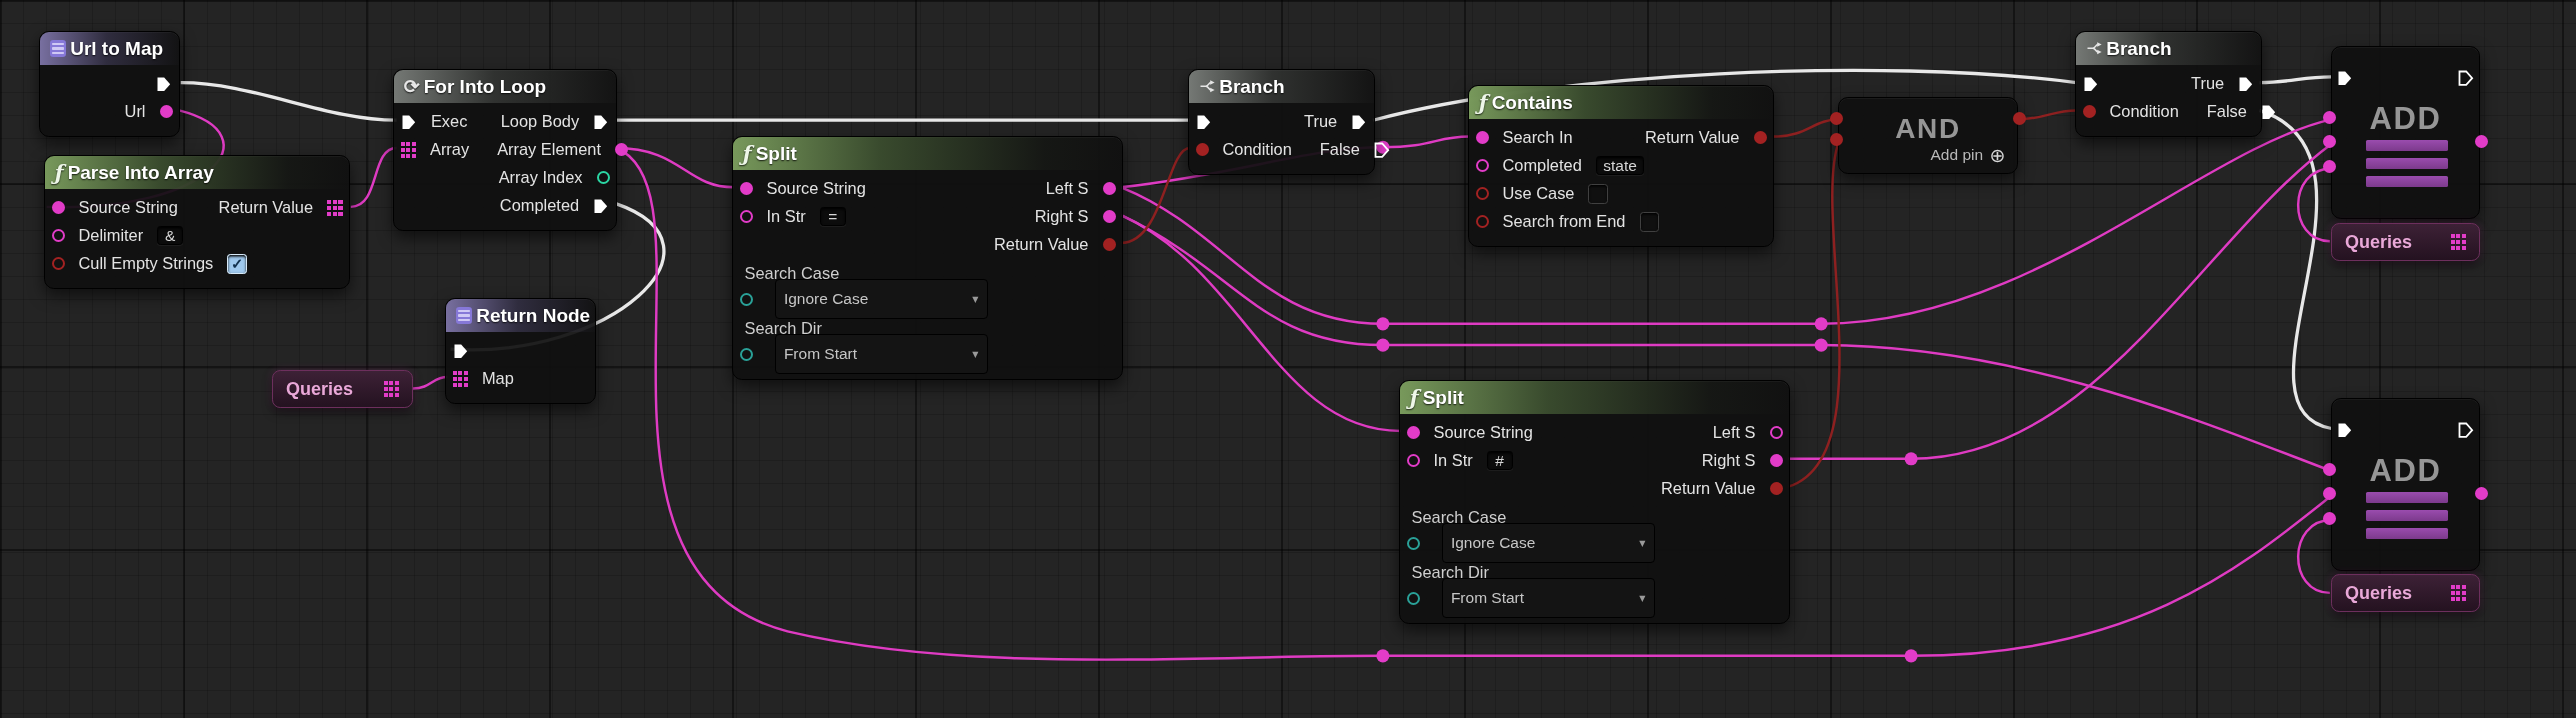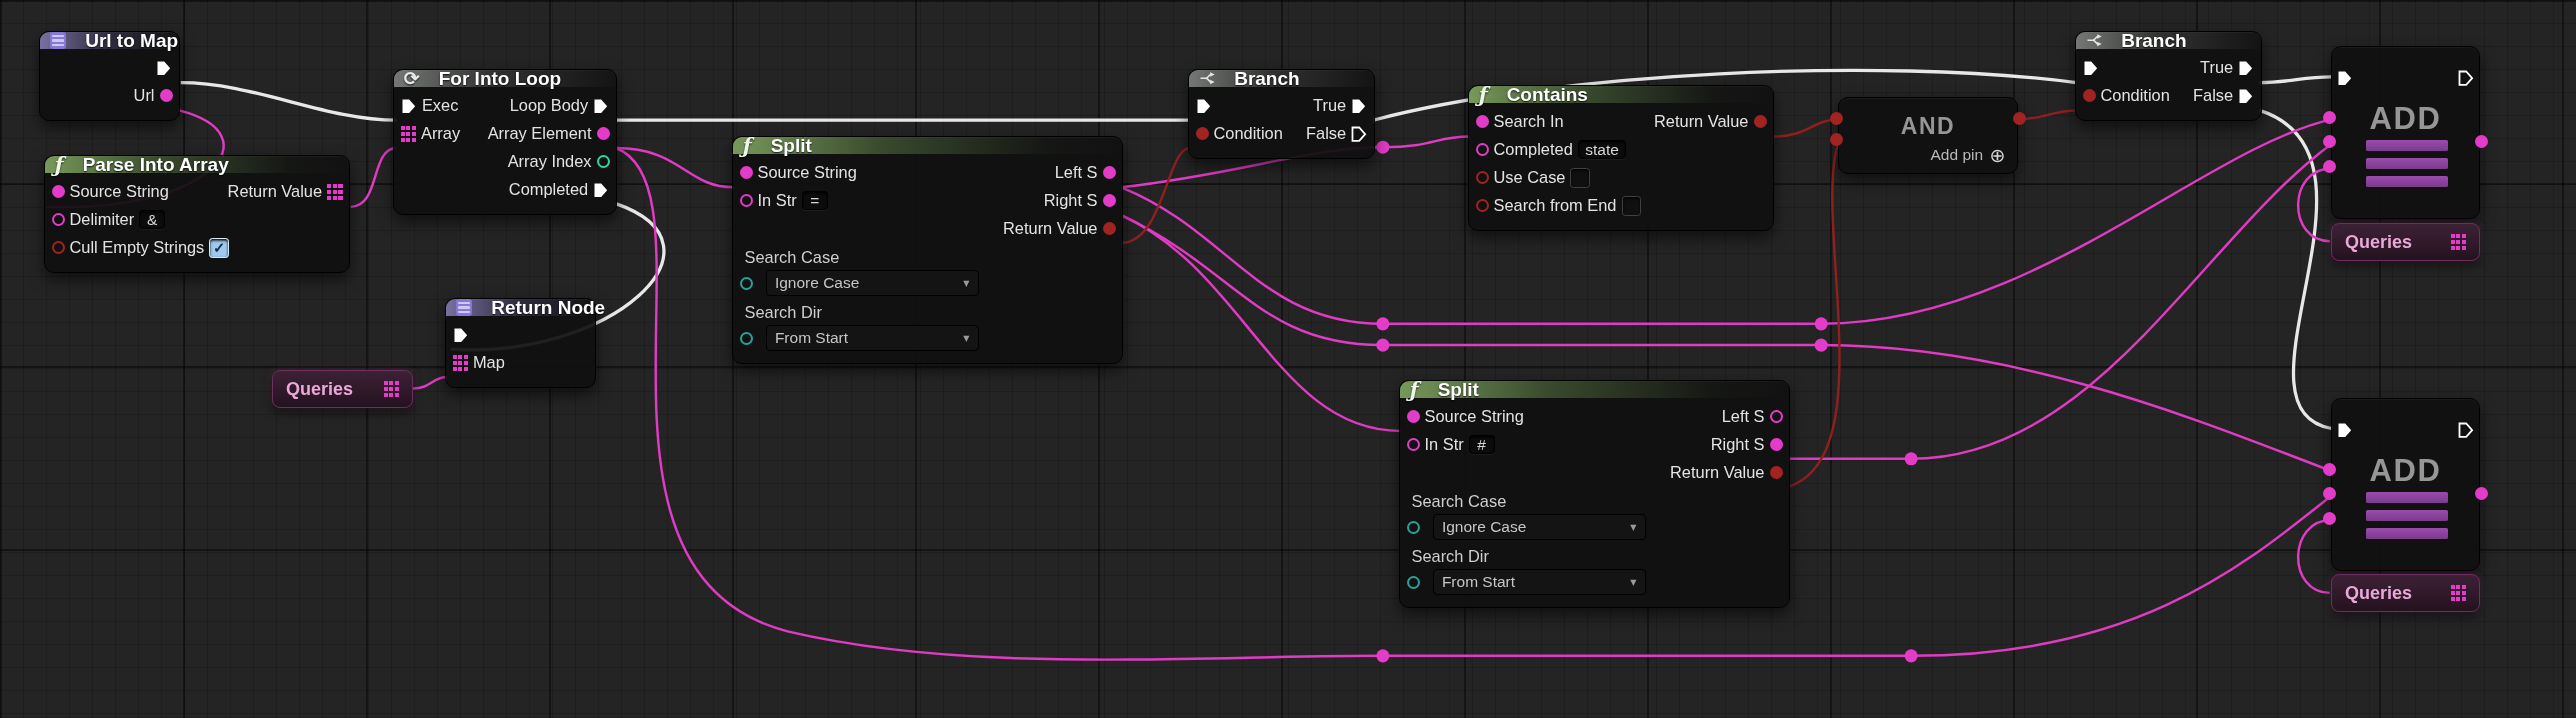--- a/index.html
+++ b/index.html
@@ -21,34 +21,34 @@
 
   .node {
     position:absolute; z-index:2;
     background:rgba(16,16,16,0.93);
     border:0.8px solid #000;
     border-radius:9.8px;
     box-shadow:0 6.5px 14.7px rgba(0,0,0,0.55), inset 0 0.8px 0 rgba(255,255,255,0.06);
     color:#dcdcdc;
   }
   .hdr {
-    display:flex; align-items:center; gap:19px;
-    height:17px; padding:0 9.8px;
+    display:flex; align-items:center; gap:4px;
+    height:33px; padding:0 9.8px;
     border-radius:9px 9px 0 0;
     font-weight:bold; font-size:19px; color:#fff;
     text-shadow:0 0.8px 1.6px rgba(0,0,0,0.8);
     white-space:nowrap;
   }
   .hdr-green  { background:linear-gradient(90deg, rgba(125,160,95,0.95), rgba(72,96,56,0.72) 38%, rgba(34,40,30,0.28) 80%, rgba(20,20,20,0.05)); }
   .hdr-gray   { background:linear-gradient(90deg, rgba(150,155,150,0.75), rgba(86,90,86,0.45) 45%, rgba(38,38,38,0.12)); }
   .hdr-purple { background:linear-gradient(90deg, rgba(138,128,185,0.85), rgba(78,72,108,0.5) 48%, rgba(36,36,42,0.1)); }
   .fn-glyph { font-style:italic; font-family:"DejaVu Serif", serif; font-size:20.5px; color:#eef7e8; }
 
   .rows { padding:4.9px 0 9.8px; }
-  .prow { position:relative; display:flex; align-items:center; height:28px; padding:0 6.5px; gap:5px; font-size:16.4px; white-space:nowrap; }
+  .prow { position:relative; display:flex; align-items:center; height:28px; padding:0 6.5px; gap:14px; font-size:16.4px; white-space:nowrap; }
   .spacer { flex:1 1 auto; }
   .plabel { color:#e3e3e3; }
 
   .c-str  { --c:#e23cc8; }
   .c-bool { --c:#a32222; }
   .c-int  { --c:#2bd6a3; }
   .c-enum { --c:#2aa198; }
 
   .pc { width:13px; height:13px; border-radius:50%; border:2.5px solid var(--c); flex:0 0 auto; }
   .pc.f { background:var(--c); }
@@ -70,40 +70,40 @@
     background:#101010; border:0.8px solid #404040;
     box-shadow:inset 0 1.6px 2.5px #000;
     display:inline-flex; align-items:center; justify-content:center;
     font-size:14.7px; color:transparent; flex:0 0 auto;
   }
   .checkbox.checked { background:#9fc9ee; border-color:#d8eaf8; color:#12314e; font-weight:bold; }
 
   .sublabel { font-size:16.4px; color:#cfcfcf; padding:4.9px 0 1.6px 11.5px; }
   .ddrow { height:29.5px; }
   .dropdown {
-    width:213px; height:26px; margin-left:8.2px; padding:0 8.2px;
+    width:213px; height:40px; margin-left:8.2px; padding:0 8.2px;
     background:#141414; border:0.8px solid #000; border-radius:4.1px;
     color:#c6c6c6; font-size:15.5px;
     display:flex; align-items:center; justify-content:space-between;
   }
   .dropdown .chev { font-size:12.3px; color:#9a9a9a; }
 
   .var-node {
     position:absolute; z-index:2; height:38px;
     display:flex; align-items:center; justify-content:space-between; gap:9.8px;
     padding:4px 13px;
     background:linear-gradient(180deg,#3d2136,#241220);
     border:0.8px solid #6d2f5d; border-radius:8.2px;
     color:#e9a8d8; font-size:18px; font-weight:bold;
     box-shadow:0 4.9px 9.8px rgba(0,0,0,0.5), 0 0 8.2px rgba(225,60,195,0.18);
   }
 
   .edge { position:absolute; z-index:3; }
   .big-label { position:absolute; left:0; right:0; text-align:center; font-weight:bold; color:#969696; letter-spacing:1.6px; }
-  .and-node .big-label { top:14.7px; font-size:23px; }
+  .and-node .big-label { top:14.7px; font-size:28px; }
   .addpin-row { position:absolute; right:11.5px; bottom:6.5px; display:flex; align-items:center; gap:6.5px; font-size:15.5px; color:#b9b9b9; }
   .addpin-row .plus { font-size:19px; color:#d6d6d6; }
 
   .add-node .big-label { top:54px; font-size:31px; }
   .bars { position:absolute; top:93px; left:34px; display:flex; flex-direction:column; gap:7.4px; }
   .bars i { width:82px; height:10.6px; background:linear-gradient(180deg,#9a4cae,#7c3a8c); border-radius:1.6px; display:block; }
 
   .icon-entry { width:16.4px; height:16.4px; border-radius:3.3px; background:#8678d8; display:flex; flex-direction:column; justify-content:center; gap:2.5px; padding:2.5px 2.5px; flex:0 0 auto; }
   .icon-entry i { height:2.5px; background:#cfc8f5; border-radius:0.8px; display:block; }
   .hdr-icon-svg { flex:0 0 auto; display:block; }

